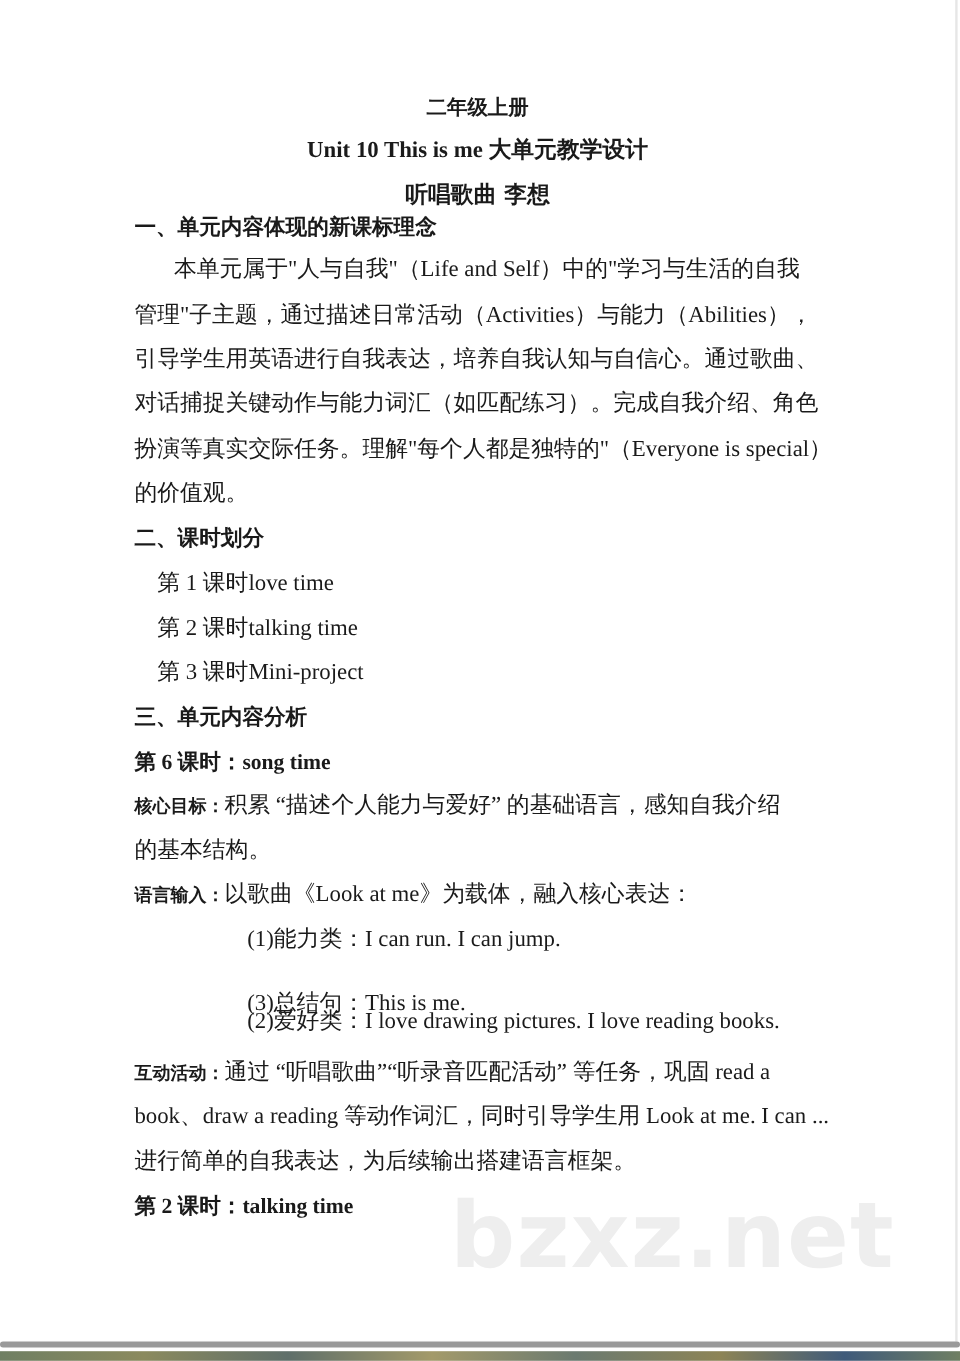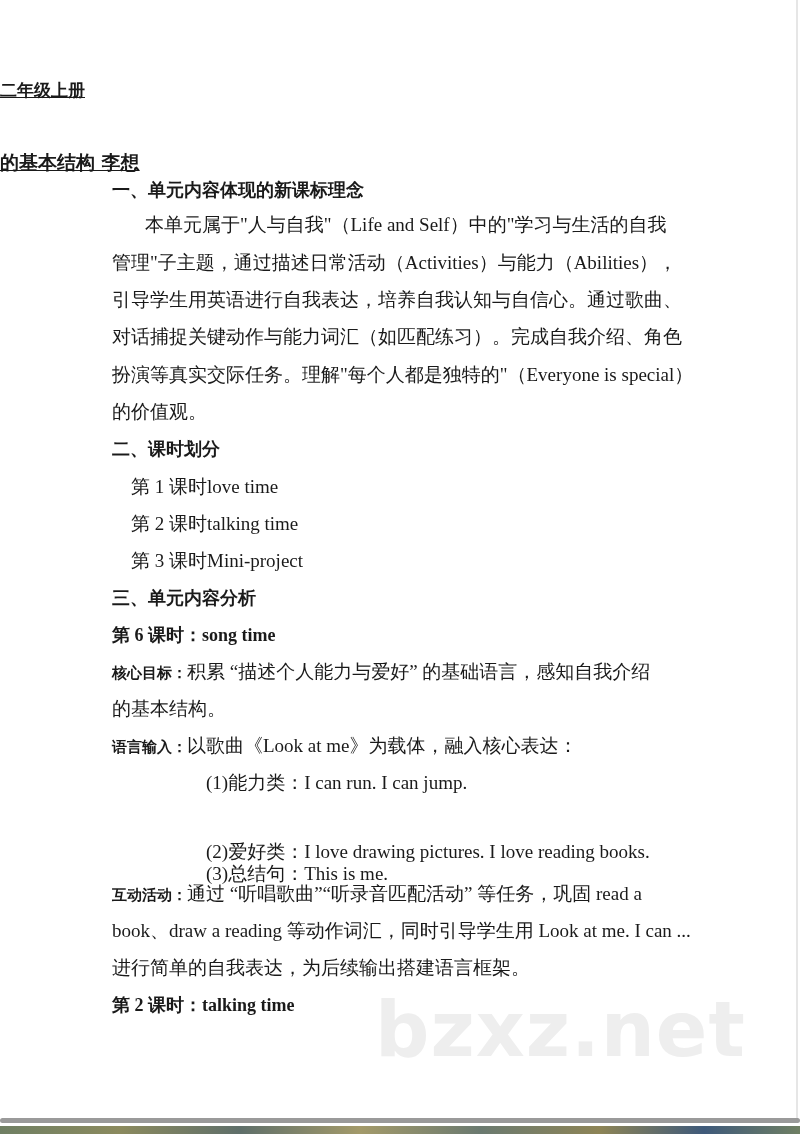--- a/index.html
+++ b/index.html
@@ -27,22 +27,21 @@
     .line {
       position: absolute;
       white-space: nowrap;
       font-size: 19px;
       line-height: 24px;
       text-align: right;
     }
     .center {
       left: 0;
       width: 796px;
-      text-align: left;
-      text-decoration: underline;
+      text-align: center;
     }
     .bold { font-weight: bold; }
     .heading {
       font-family: "DejaVu Sans", "Liberation Sans", sans-serif;
       font-weight: bold;
       font-size: 18px;
     }
     .sans-bold {
       font-family: "DejaVu Sans", "Liberation Sans", sans-serif;
       font-weight: bold;
@@ -78,22 +77,23 @@
     }
     .lesson-label { display: inline-block; width: 95px; }
   </style>
 </head>
 <body>
 
 <div class="page">
 
   <div class="line center bold" style="top:78px;font-family:'DejaVu Sans',sans-serif;font-size:17px;">二年级上册</div>
 
+  <div class="line center bold" style="top:114px;font-size:19px;">Unit 10 This is me 大单元教学设计</div>
 
-  <div class="line center bold" style="top:150px;font-family:'DejaVu Sans',sans-serif;font-size:19px;">的基本结构  李想</div>
+  <div class="line center bold" style="top:150px;font-family:'DejaVu Sans',sans-serif;font-size:19px;">听唱歌曲  李想</div>
 
   <div class="line heading" style="left:112px;top:178px;">一、单元内容体现的新课标理念</div>
 
   <div>
     <div class="line" style="left:145px;top:213px;">本单元属于"人与自我"（Life and Self）中的"学习与生活的自我</div>
     <div class="line" style="left:112px;top:251px;">管理"子主题，通过描述日常活动（Activities）与能力（Abilities），</div>
     <div class="line" style="left:112px;top:288px;">引导学生用英语进行自我表达，培养自我认知与自信心。通过歌曲、</div>
     <div class="line" style="left:112px;top:325px;">对话捕捉关键动作与能力词汇（如匹配练习）。完成自我介绍、角色</div>
     <div class="line" style="left:112px;top:363px;">扮演等真实交际任务。理解"每个人都是独特的"（Everyone is special）</div>
     <div class="line" style="left:112px;top:400px;">的价值观。</div>
@@ -122,21 +122,21 @@
   </div>
   <div class="line" style="left:112px;top:697px;">的基本结构。</div>
 
   <div class="line" style="left:112px;top:734px;">
     <span class="sans-bold">语言输入：</span><span>以歌曲《Look at me》为载体，融入核心表达：</span>
   </div>
 
   <div>
     <div class="line" style="left:206px;top:771px;">(1)能力类：I can run. I can jump.</div>
     <div class="line" style="left:206px;top:808px;margin-top:32px;">(2)爱好类：I love drawing pictures. I love reading books.</div>
-    <div class="line" style="left:206px;top:862px;">(3)总结句：This is me.</div>
+    <div class="line" style="left:206px;top:825px;">(3)总结句：This is me.</div>
   </div>
 
   <div class="line" style="left:112px;top:882px;">
     <span class="sans-bold">互动活动：</span><span>通过 “听唱歌曲”“听录音匹配活动” 等任务，巩固 read a</span>
   </div>
   <div class="line" style="left:112px;top:919px;">book、draw a reading 等动作词汇，同时引导学生用 Look at me. I can ...</div>
   <div class="line" style="left:112px;top:956px;">进行简单的自我表达，为后续输出搭建语言框架。</div>
 
   <div class="line bold" style="left:112px;top:993px;font-size:18px;">第 2 课时：talking time</div>
 

